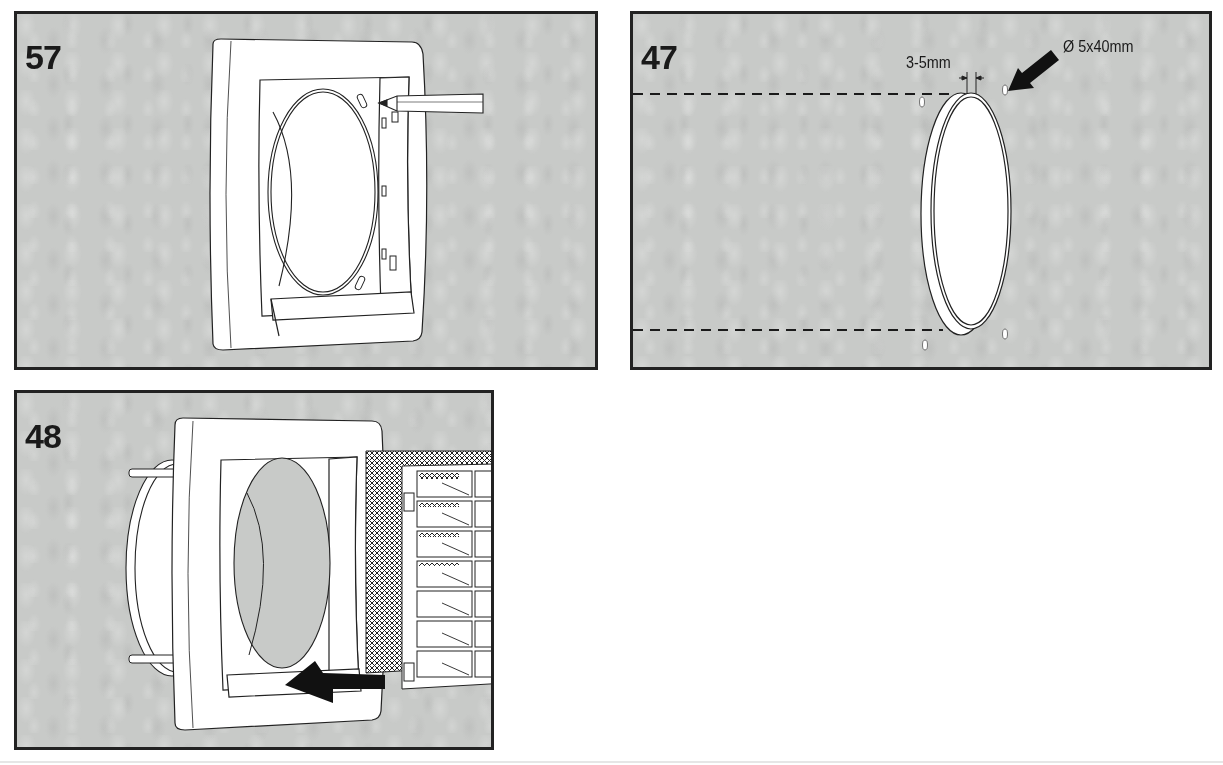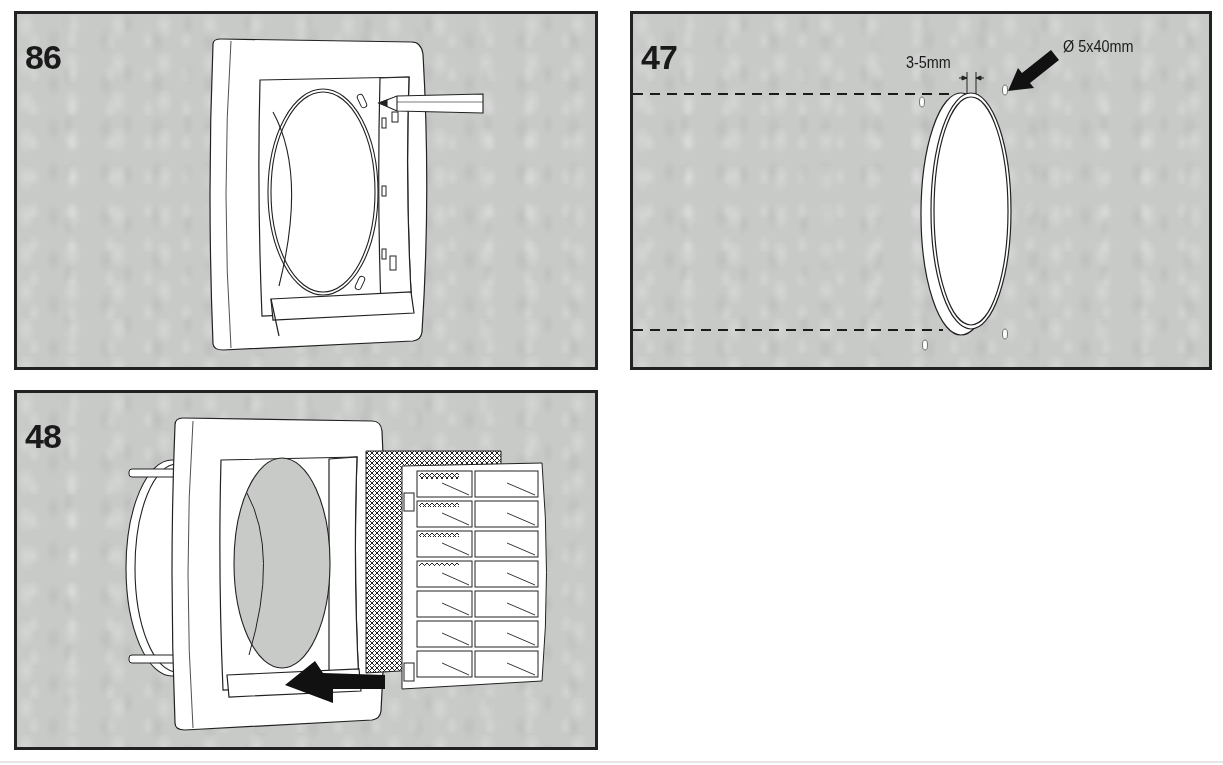--- a/index.html
+++ b/index.html
@@ -22,21 +22,21 @@
     line-height:1;
   }
   .panel svg { position:absolute; left:0; top:0; }
   .label { position:absolute; font-size:16px; color:#1a1a1a; white-space:nowrap; transform:scaleX(0.9); transform-origin:left; }
   .bottom-rule { position:absolute; left:0; top:761px; width:1223px; height:2px; background:#e6e6e6; }
 </style>
 </head>
 <body>
 
 <div class="panel" style="left:14px;top:11px;width:584px;height:359px;">
-  <div class="step-num">86</div>
+  <div class="step-num">57</div>
   <svg width="584" height="359" viewBox="0 0 584 359">
     <g stroke="#222" stroke-width="1.2" fill="#fff">
 
       <path d="M196 30 Q196 25 204 25 L395 28 Q404 28 406 40 Q414 180 405 318 Q404 326 396 327 L206 336 Q197 336 196 330 Q190 180 196 30 Z"></path>
       <path d="M214 27 Q204 180 214 334" fill="none" stroke-width="0.8"></path>
 
       <path d="M243 66 L392 63 Q388 180 395 295 L245 302 Q240 180 243 66 Z"></path>
 
       <path d="M363 64 L392 63 Q388 180 395 295 L364 293 Q360 180 363 64 Z" fill="#fff"></path>
 
@@ -101,21 +101,21 @@
     </g>
 
     <g fill="#111">
       <path d="M375 77 L385 54 L389 59 L418 36 L426 46 L397 69 L401 74 Z"></path>
     </g>
   </svg>
   <div class="label" style="left:273px;top:40px;">3-5mm</div>
   <div class="label" style="left:430px;top:24px;">Ø 5x40mm</div>
 </div>
 
-<div class="panel" style="left:14px;top:390px;width:584px;height:360px;">
+<div class="panel" style="left:14px;top:390px;width:480px;height:360px;">
   <div class="step-num">48</div>
   <svg width="584" height="360" viewBox="0 0 584 360">
     <defs>
       <pattern id="mesh" width="5" height="5" patternUnits="userSpaceOnUse">
         <rect width="5" height="5" fill="#fff"></rect>
         <path d="M0 0 L5 5 M5 0 L0 5" stroke="#222" stroke-width="1"></path>
       </pattern>
     </defs>
 
     <g stroke="#222" stroke-width="1.1" fill="#fff">

